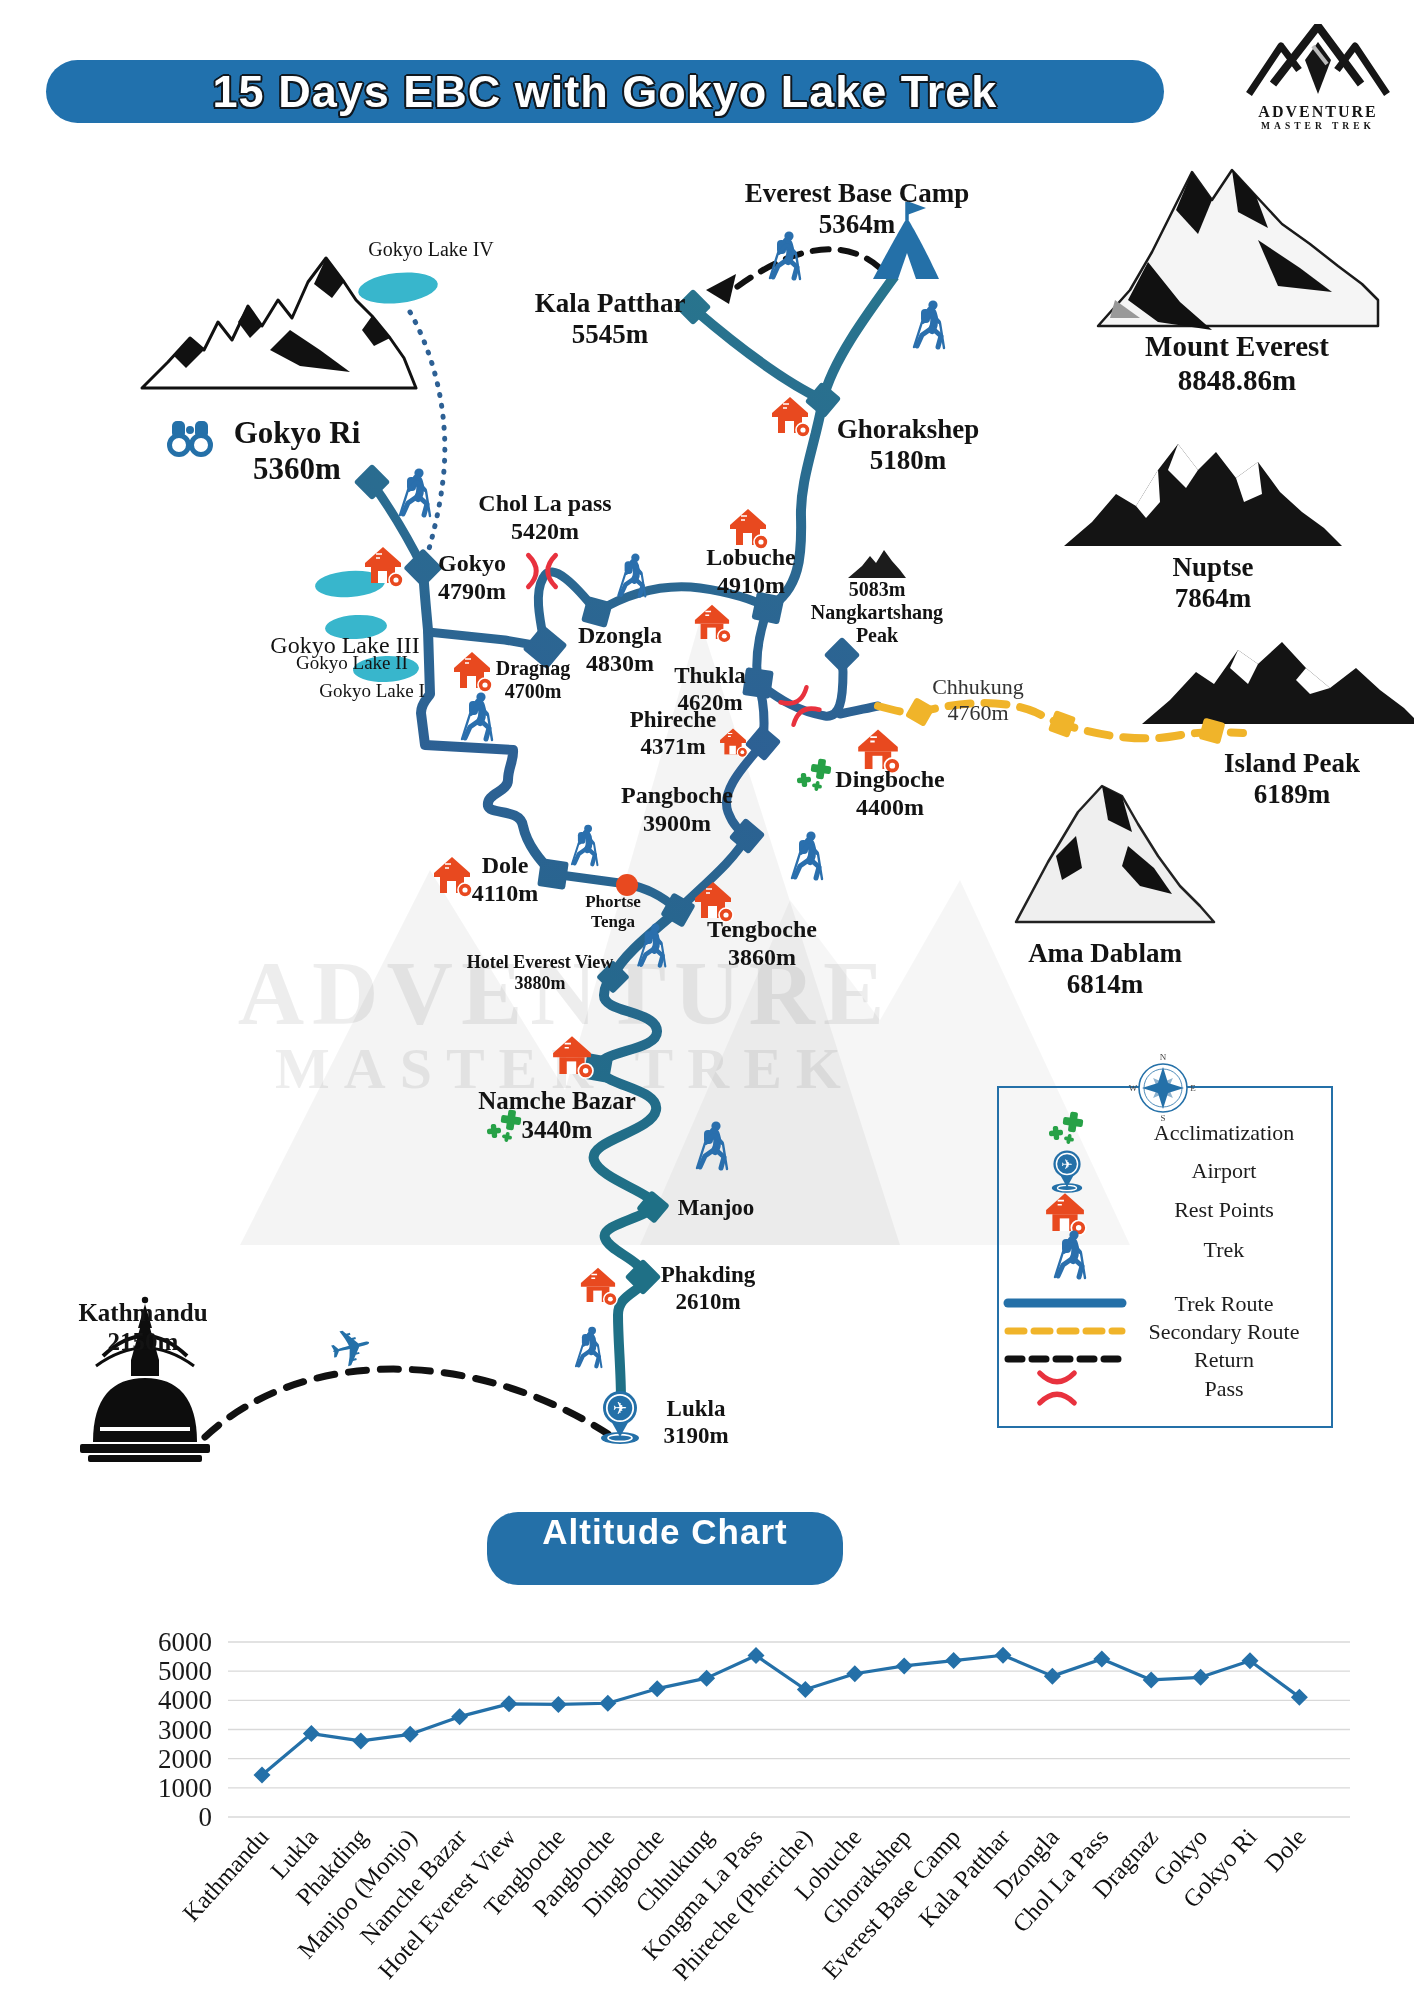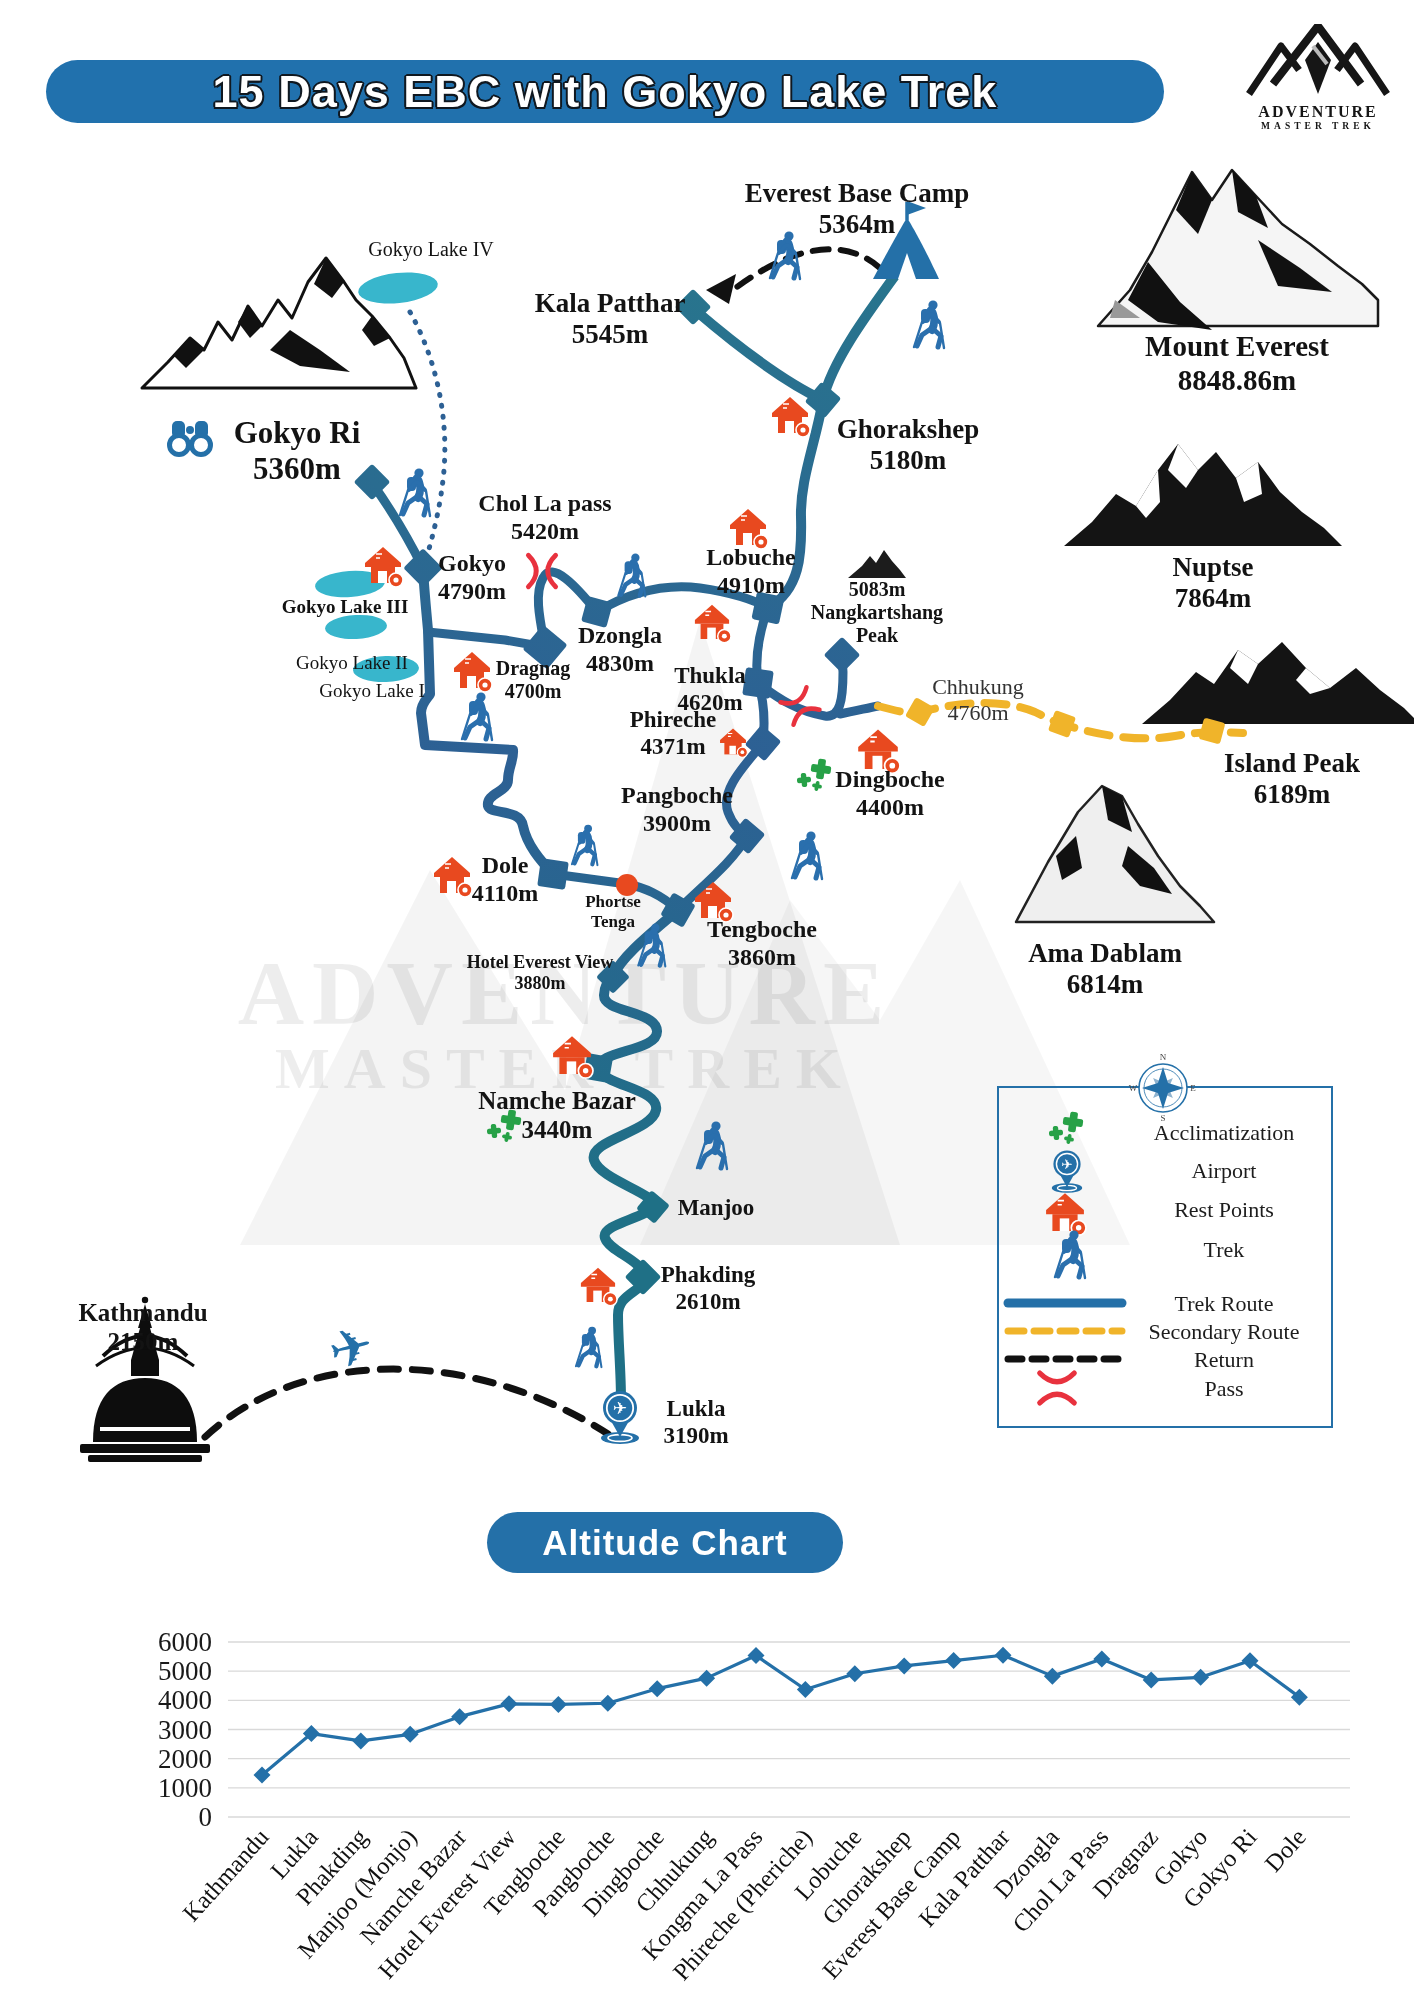--- a/index.html
+++ b/index.html
@@ -21,22 +21,22 @@
   .logo-l2{font-family:"Liberation Serif",serif;font-weight:700;font-size:9.5px;letter-spacing:4px;}
   
   .loc{position:absolute;transform:translateX(-50%);text-align:center;color:#131313;font-weight:700;
        line-height:1.16;white-space:nowrap;z-index:3;}
   
   .legend-box{position:absolute;left:997px;top:1086px;width:332px;height:338px;
        border:2px solid #2470a8;z-index:1;background:rgba(255,255,255,0.0);}
   .legend-label{position:absolute;left:1128px;width:192px;text-align:center;color:#1d1d1d;
        font-size:22px;z-index:3;white-space:nowrap;}
   
-  .chart-pill{position:absolute;left:487px;top:1512px;width:356px;height:61px;background:#2470a8;
-       border-radius:31px;display:flex;align-items:center;justify-content:center;z-index:4;}
+  .chart-pill{position:absolute;left:487px;top:1512px;width:356px;height:73px;background:#2470a8;
+       border-radius:31px;display:flex;justify-content:center;z-index:4;}
   .chart-pill-text{font-family:"Liberation Sans",sans-serif;font-weight:bold;font-size:35px;color:#fff;letter-spacing:1px;}
   svg.layer{position:absolute;left:0;top:0;z-index:2;}
 </style>
 </head>
 <body>
 
 <div class="page">
 
   <svg class="layer" width="1414" height="2000" style="z-index:0">
     <polygon points="240,1245 430,870 565,1090 700,620 900,1245" fill="rgba(0,0,0,0.045)"></polygon>
@@ -564,21 +564,21 @@
         <div>Island Peak</div>
         <div>6189m</div>
       </div>
       <div class="loc" style="left: 1105px; top: 938px; font-size: 27px;">
         <div>Ama Dablam</div>
         <div>6814m</div>
       </div>
       <div class="loc" style="left: 402px; top: 238px; font-size: 20px; font-weight: 400; margin-left: 29px;">
         <div>Gokyo Lake IV</div>
       </div>
-      <div class="loc" style="left: 345px; top: 596px; font-size: 19px; font-weight: 700;">
+      <div class="loc" style="left: 345px; top: 632px; font-size: 24px; font-weight: 400;">
         <div>Gokyo Lake III</div>
       </div>
       <div class="loc" style="left: 352px; top: 636px; font-size: 19px; font-weight: 400; margin-top: 16px;">
         <div>Gokyo Lake II</div>
       </div>
       <div class="loc" style="left: 372px; top: 680px; font-size: 19px; font-weight: 400;">
         <div>Gokyo Lake I</div>
       </div>
     </div>
 

